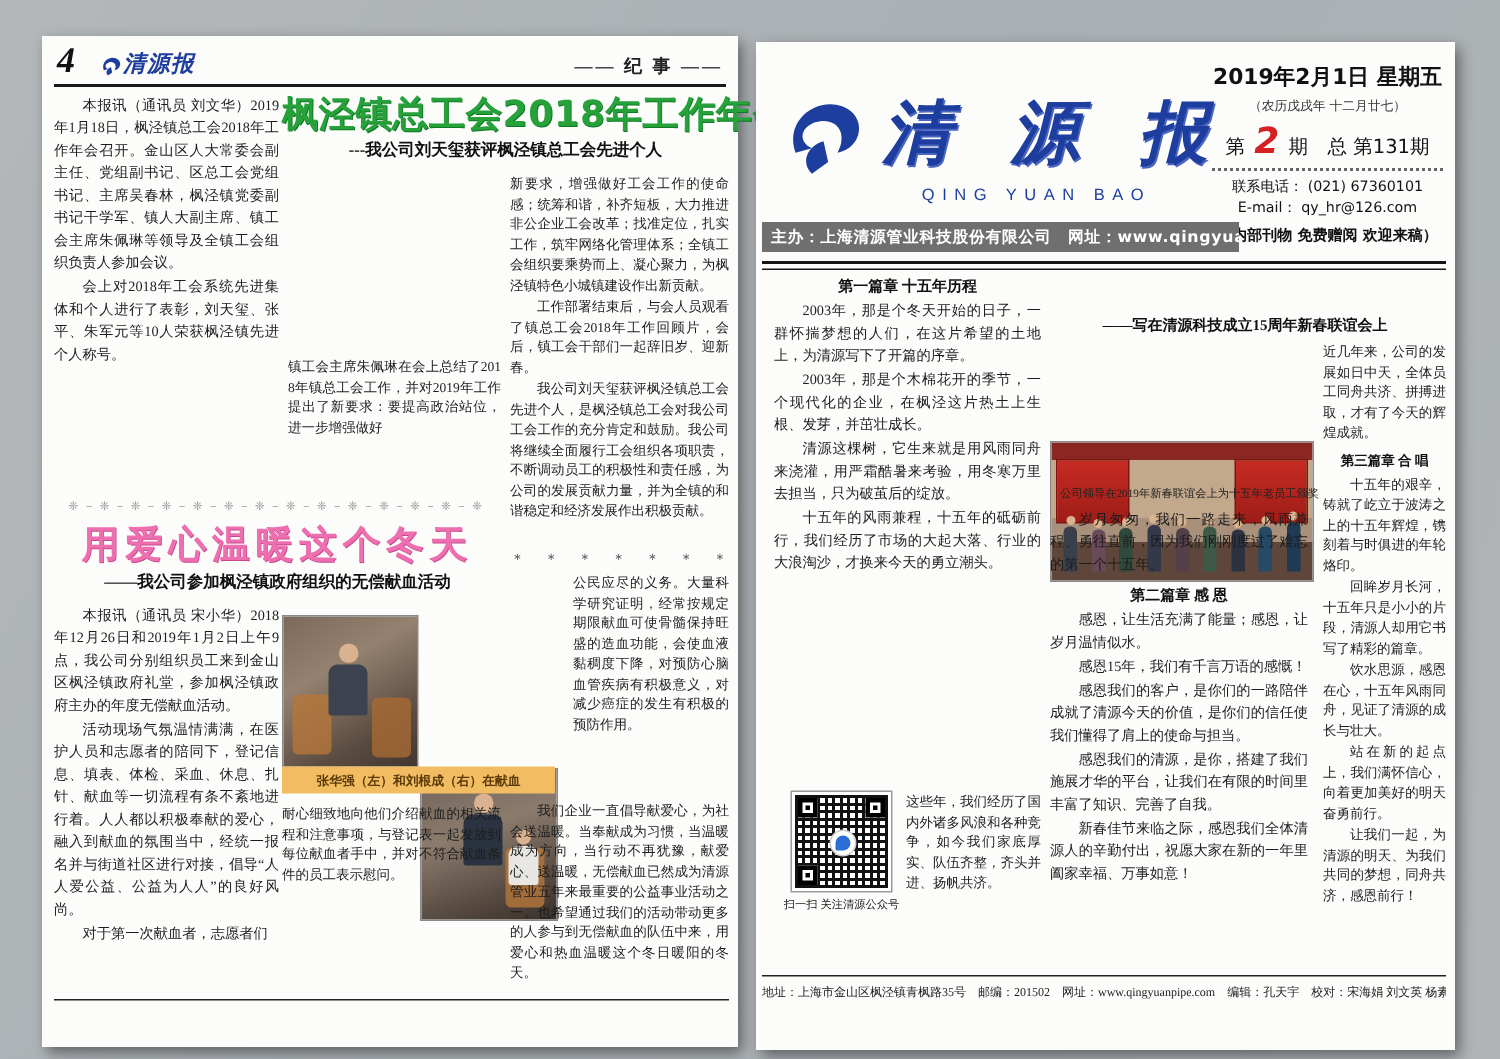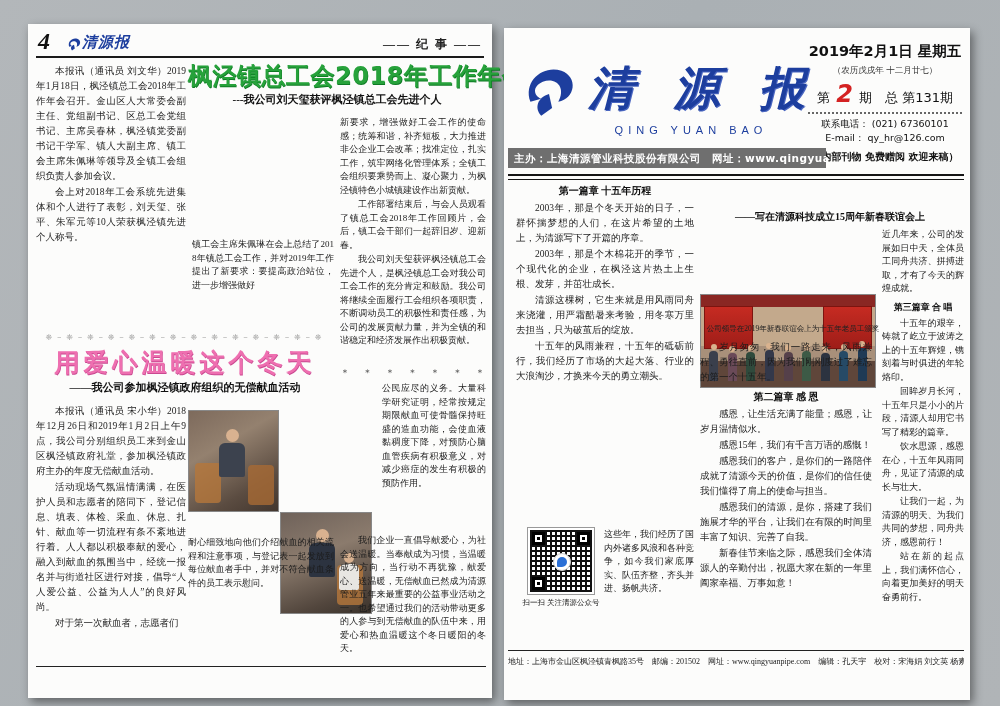--- a/index.html
+++ b/index.html
@@ -148,20 +148,21 @@
     <div class="chair" style="right:8px;bottom:8px;"></div>
     <div class="dperson" style="left:28px;top:16px;">
       <div class="head"></div>
         <div class="torso" style="background:#2c3340;"></div>
     </div>
     <div class="dperson" style="left:58px;top:40px;">
       <div class="head" style="width:10px;height:10px;"></div>
         <div class="torso" style="width:20px;height:26px;background:#e8e6e2;"></div>
     </div>
   </div>
+  <div class="abs caption-yellow" style="left:160px;top:487px;width:182px;height:18px;">张华强（左）和刘根成（右）在献血</div>
 
   <div class="abs bt bt9" style="left:160px;top:512px;width:146px;height:128px;">
     <p class="noind">耐心细致地向他们介绍献血的相关流程和注意事项，与登记表一起发放到每位献血者手中，并对不符合献血条件的员工表示慰问。</p>
   </div>
 
   <div class="abs star-row" style="left:312px;top:342px;width:146px;">＊ ＊ ＊ ＊ ＊ ＊ ＊ ＊ ＊ ＊ ＊ ＊</div>
   <div class="abs bt bt9" style="left:354px;top:358px;width:104px;height:148px;">
     <p class="noind">公民应尽的义务。大量科学研究证明，经常按规定期限献血可使骨髓保持旺盛的造血功能，会使血液黏稠度下降，对预防心脑血管疾病有积极意义，对减少癌症的发生有积极的预防作用。</p>
   </div>
   <div class="abs bt bt9" style="left:312px;top:510px;width:146px;height:126px;">
@@ -252,19 +253,19 @@
 
   <div class="abs" style="left:378px;top:200px;width:82px;">
     <div class="bt bt9">
       <p class="noind">近几年来，公司的发展如日中天，全体员工同舟共济、拼搏进取，才有了今天的辉煌成就。</p>
     </div>
     <div class="chapter" style="margin-top:4px;font-size:9px;">第三篇章 合 唱</div>
     <div class="bt bt9">
       <p>十五年的艰辛，铸就了屹立于波涛之上的十五年辉煌，镌刻着与时俱进的年轮烙印。</p>
       <p>回眸岁月长河，十五年只是小小的片段，清源人却用它书写了精彩的篇章。</p>
       <p>饮水思源，感恩在心，十五年风雨同舟，见证了清源的成长与壮大。</p>
+      <p>站在新的起点上，我们满怀信心，向着更加美好的明天奋勇前行。</p>
       <p>让我们一起，为清源的明天、为我们共同的梦想，同舟共济，感恩前行！</p>
-      <p>站在新的起点上，我们满怀信心，向着更加美好的明天奋勇前行。</p>
     </div>
   </div>
 
   <div class="abs rp-footer" style="left:4px;top:622px;width:456px;">地址：上海市金山区枫泾镇青枫路35号　邮编：201502　网址：www.qingyuanpipe.com　编辑：孔天宇　校对：宋海娟 刘文英 杨素青</div>
 </div>
 
 </body></html>

